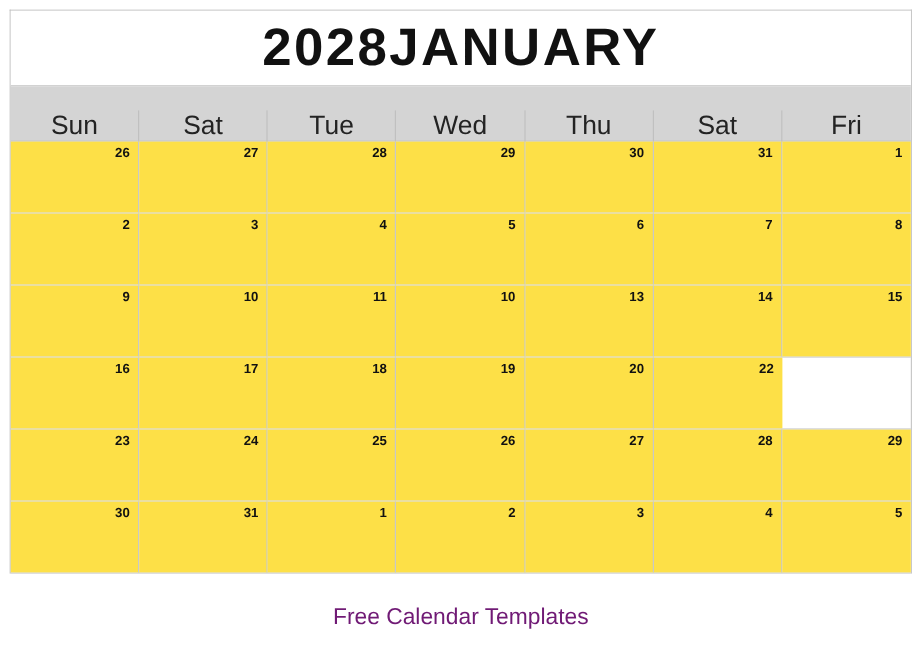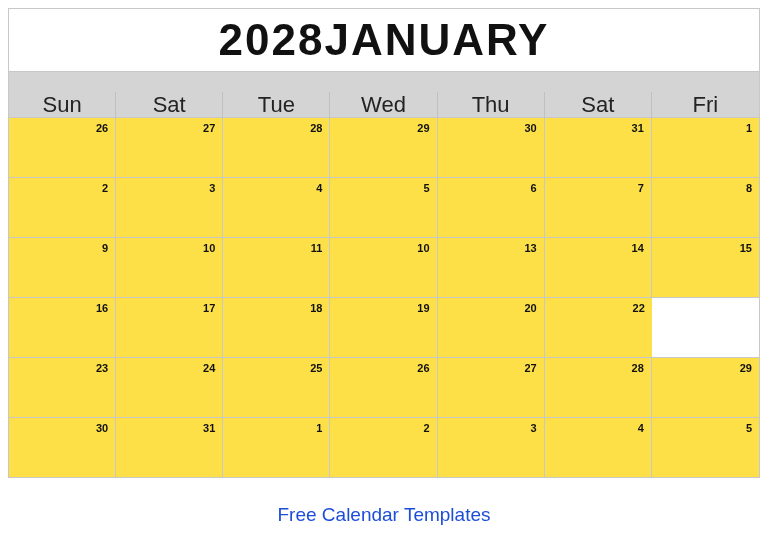--- a/index.html
+++ b/index.html
@@ -83,21 +83,21 @@
     font-size: 11px;
     font-weight: bold;
     color: #111111;
   }
   .footer {
     flex: 1;
     display: flex;
     align-items: center;
     justify-content: center;
     font-size: 19px;
-    color: #1d4ed8;
+    color: #701a75;
     padding-bottom: 6px;
   }
   .footer .plain { font-weight: normal; }
   .footer .brand { font-weight: bold; margin-left: 7px; }
 </style>
 </head>
 <body>
 
 <div class="page">
   <div class="calendar">

